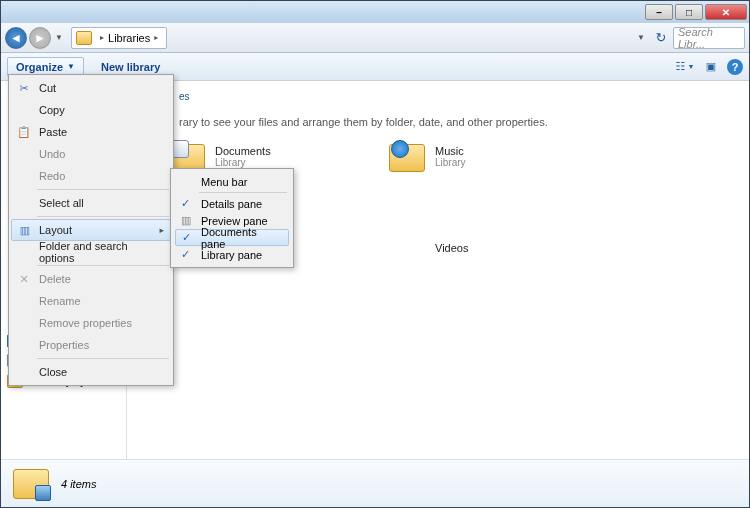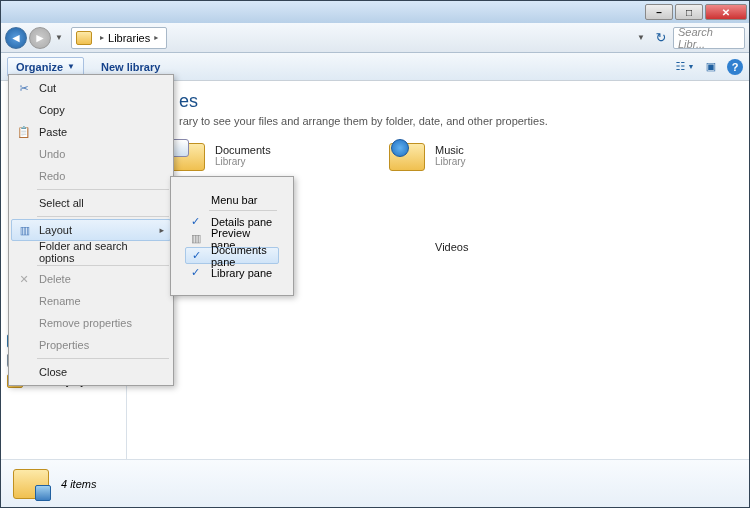--- a/index.html
+++ b/index.html
@@ -27,21 +27,21 @@
     .righttools { margin-left: auto; display:flex; align-items:center; gap:6px; }
     .viewicon { width:20px; height:20px; display:flex; align-items:center; justify-content:center; color:#2060a0; }
     .content { flex: 1; display: flex; position: relative; background:#fff; }
     .sidepanel { width: 126px; border-right: 1px solid #d8e0e8; padding-top: 250px; }
     .sideitem { display:flex; align-items:center; gap:6px; padding: 3px 6px; }
     .sideicon { width:16px; height:14px; border-radius:2px; }
     .sideicon.cp { background: linear-gradient(#a8e0a8,#3090c0); border:1px solid #3070a0; }
     .sideicon.rb { background: linear-gradient(#d0e8f8,#a0c0d8); border:1px solid #789; border-radius: 1px 3px 3px 3px; }
     .sideicon.folder { background: linear-gradient(#fde9a8,#f0c050); border:1px solid #c09020; }
     .mainarea { flex:1; padding: 10px 12px; position:relative; }
-    .heading { font-size: 18px; color:#1a4f8a; display:block; margin-bottom:3px; }
+    .heading { font-size: 10px; color:#1a4f8a; display:block; margin-bottom:14px; }
     .desc { color:#555; margin-bottom: 12px; display:block; }
     .libgrid { display:flex; gap:60px; flex-wrap:wrap; }
     .libitem { display:flex; align-items:center; gap:10px; width: 160px; }
     .libicon { width:36px; height:32px; position:relative; }
     .libicon .fold { position:absolute; inset:4px 0 0 0; background: linear-gradient(#fde9a8,#f0c050); border:1px solid #c09020; border-radius:3px; }
     .libicon .acc { position:absolute; left:2px; top:0px; width:18px; height:18px; border-radius:3px; }
     .acc.doc { background: linear-gradient(#fff,#d0e0f0); border:1px solid #88a; }
     .acc.mus { background: radial-gradient(#60b0f0,#2070c0); border-radius:50%; border:1px solid #1858a0; }
     .acc.pic { background: linear-gradient(#a8d8f8,#5090c0); border:1px solid #3868a0; }
     .libname { color:#222; }
@@ -50,21 +50,21 @@
     .statusicon { width:36px; height:30px; background: linear-gradient(#fde9a8,#f0c050); border:1px solid #c09020; border-radius:3px; position:relative; }
     .statusicon::after { content:""; position:absolute; right:-3px; bottom:-3px; width:14px; height:14px; background: linear-gradient(#a0d0f0,#4080c0); border:1px solid #2060a0; border-radius:2px; }
     
     .ctxmenu { position:absolute; top:74px; left:8px; width:166px; background:#f0f0f0; border:1px solid #a0a0a0; box-shadow: 2px 2px 6px rgba(0,0,0,0.25); padding: 2px; z-index: 50; }
     .ctxitem { display:flex; align-items:center; height: 22px; padding: 0 8px 0 28px; position:relative; color:#222; }
     .ctxitem.disabled { color:#888; }
     .ctxitem .cicon { position:absolute; left:5px; width:16px; height:14px; display:flex; align-items:center; justify-content:center; font-size:11px; color:#4878b8; }
     .ctxitem.hov { background: linear-gradient(#e8f2fc,#d0e4f8); border:1px solid #a8c8e8; border-radius:2px; padding-left:27px; height:22px; }
     .ctxitem .sub { position:absolute; right:6px; font-size:9px; color:#555; }
     .ctxsep { height:1px; background:#d0d0d0; margin: 2px 2px 2px 26px; }
-    .submenu { position:absolute; top:176px; left:170px; width:124px; background:#f0f0f0; border:1px solid #a0a0a0; box-shadow: 2px 2px 6px rgba(0,0,0,0.25); padding:14px; z-index:60; }
+    .submenu { position:absolute; top:168px; left:170px; width:124px; background:#f0f0f0; border:1px solid #a0a0a0; box-shadow: 2px 2px 6px rgba(0,0,0,0.25); padding:4px; z-index:60; }
     .subitem { display:flex; align-items:center; height:17px; padding: 0 6px 0 26px; position:relative; }
     .subitem .chk { position:absolute; left:6px; color:#1a60c0; font-size:11px; }
     .subitem.hov { background: linear-gradient(#e8f2fc,#d0e4f8); border:1px solid #a8c8e8; border-radius:2px; padding-left:25px; }
   </style>
 </head>
 <body>
 
 <div class="window">
   <div class="titlebar">
     <div class="winbtn min">–</div>

